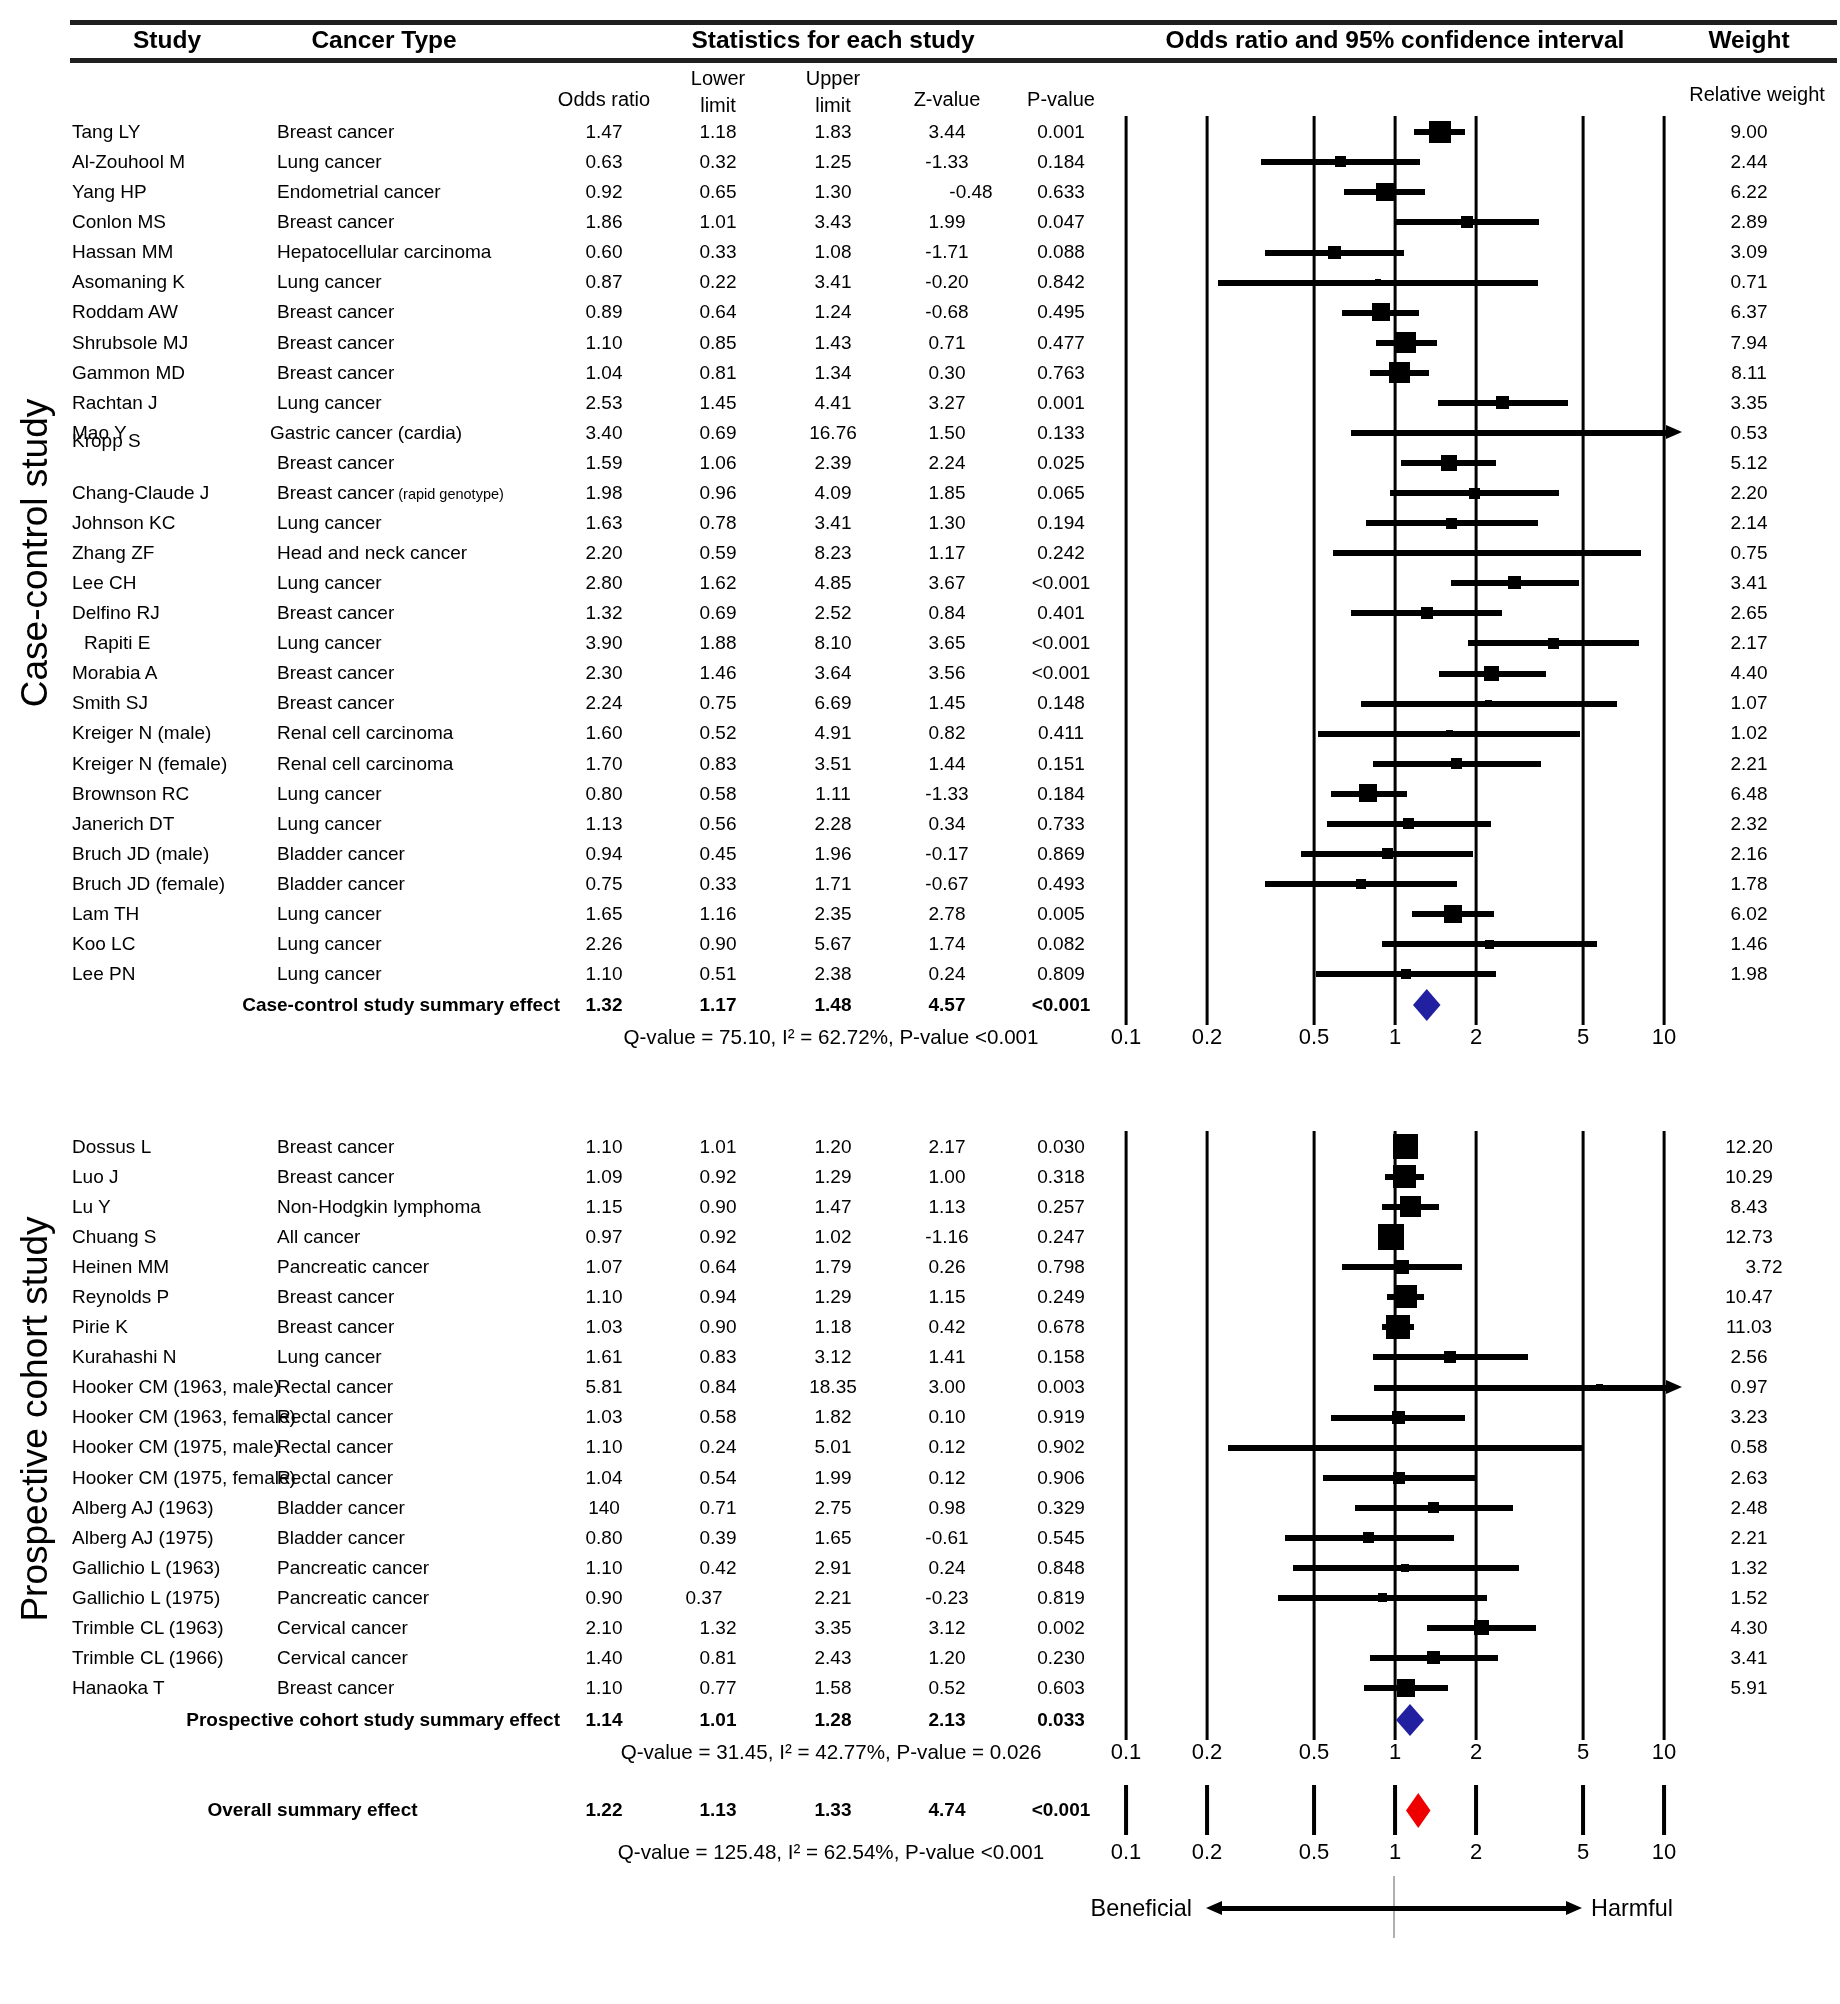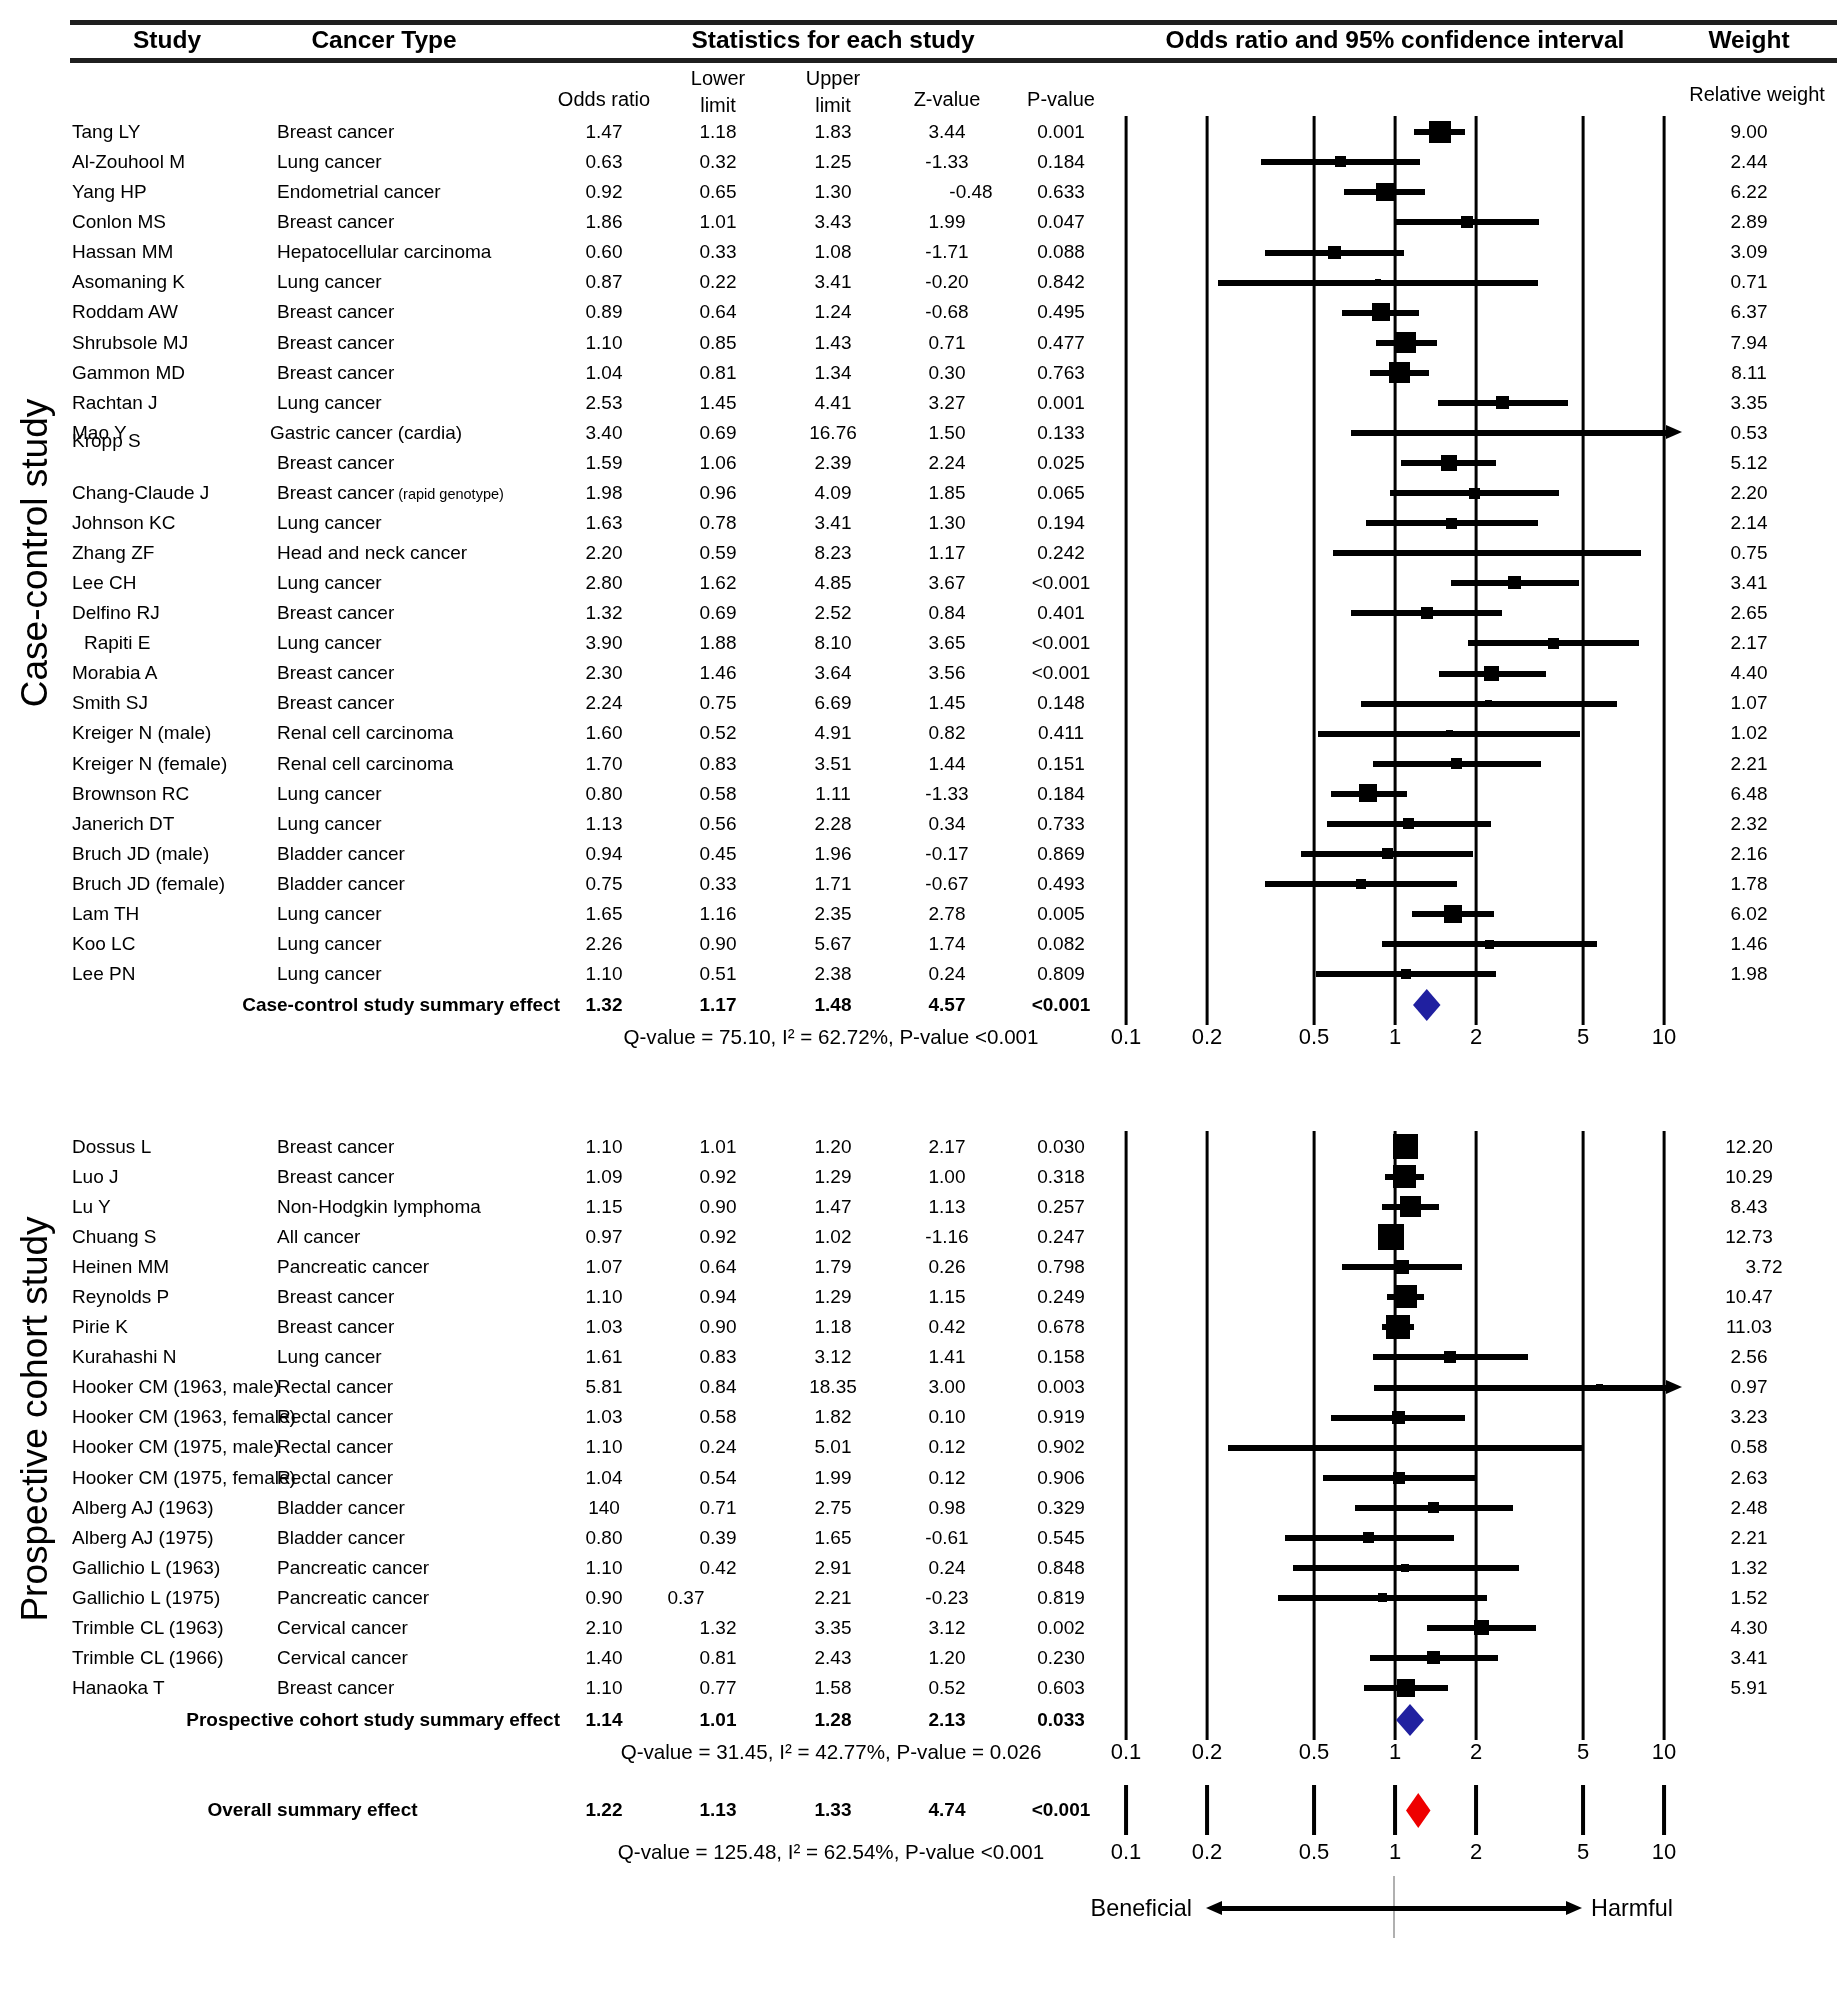--- a/index.html
+++ b/index.html
@@ -525,21 +525,21 @@
       <div class="cellc" style="left: 718px; top: 1568px;">0.42</div>
       <div class="cellc" style="left: 833px; top: 1568px;">2.91</div>
       <div class="cellc" style="left: 947px; top: 1568px;">0.24</div>
       <div class="cellc" style="left: 1061px; top: 1568px;">0.848</div>
       <div class="cellc" style="left: 1749px; top: 1568px;">1.32</div>
       <div class="ci" style="left: 1293px; top: 1565px; width: 226px; background: rgb(0, 0, 0);"></div>
       <div class="sq" style="left: 1401px; top: 1564px; width: 8.4px; height: 8.4px; background: rgb(0, 0, 0);"></div>
       <div class="cell" style="left: 72px; top: 1598px;">Gallichio L (1975)</div>
       <div class="cell" style="left: 277px; top: 1598px;">Pancreatic cancer</div>
       <div class="cellc" style="left: 604px; top: 1598px;">0.90</div>
-      <div class="cellc" style="left: 686px; top: 1598px;">0.37</div>
+      <div class="cellc" style="left: 704px; top: 1598px;">0.37</div>
       <div class="cellc" style="left: 833px; top: 1598px;">2.21</div>
       <div class="cellc" style="left: 947px; top: 1598px;">-0.23</div>
       <div class="cellc" style="left: 1061px; top: 1598px;">0.819</div>
       <div class="cellc" style="left: 1749px; top: 1598px;">1.52</div>
       <div class="ci" style="left: 1278px; top: 1595px; width: 209px; background: rgb(0, 0, 0);"></div>
       <div class="sq" style="left: 1378px; top: 1593px; width: 9px; height: 9px; background: rgb(0, 0, 0);"></div>
       <div class="cell" style="left: 72px; top: 1628px;">Trimble CL (1963)</div>
       <div class="cell" style="left: 277px; top: 1628px;">Cervical cancer</div>
       <div class="cellc" style="left: 604px; top: 1628px;">2.10</div>
       <div class="cellc" style="left: 718px; top: 1628px;">1.32</div>

